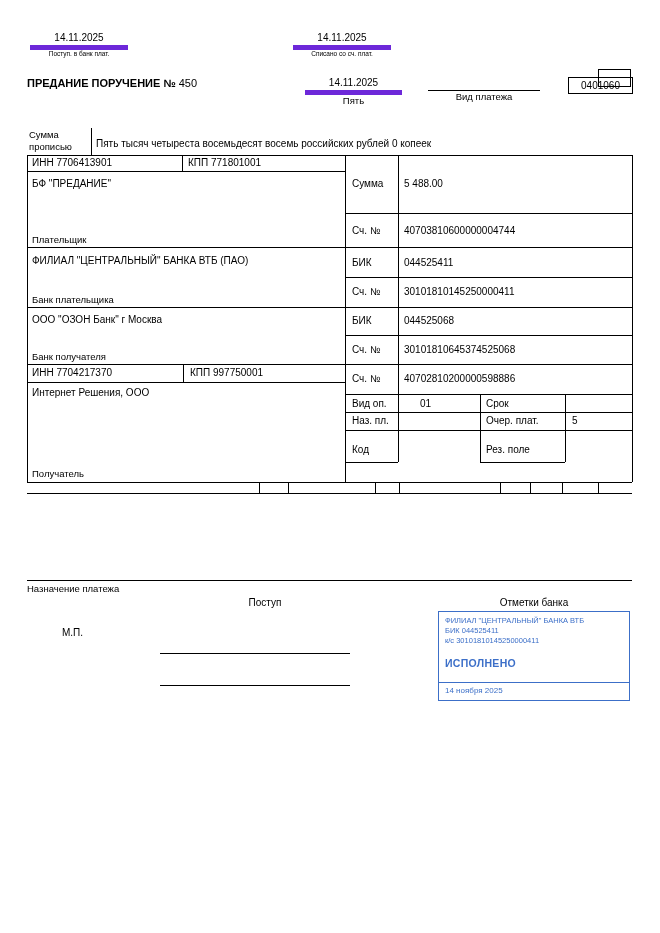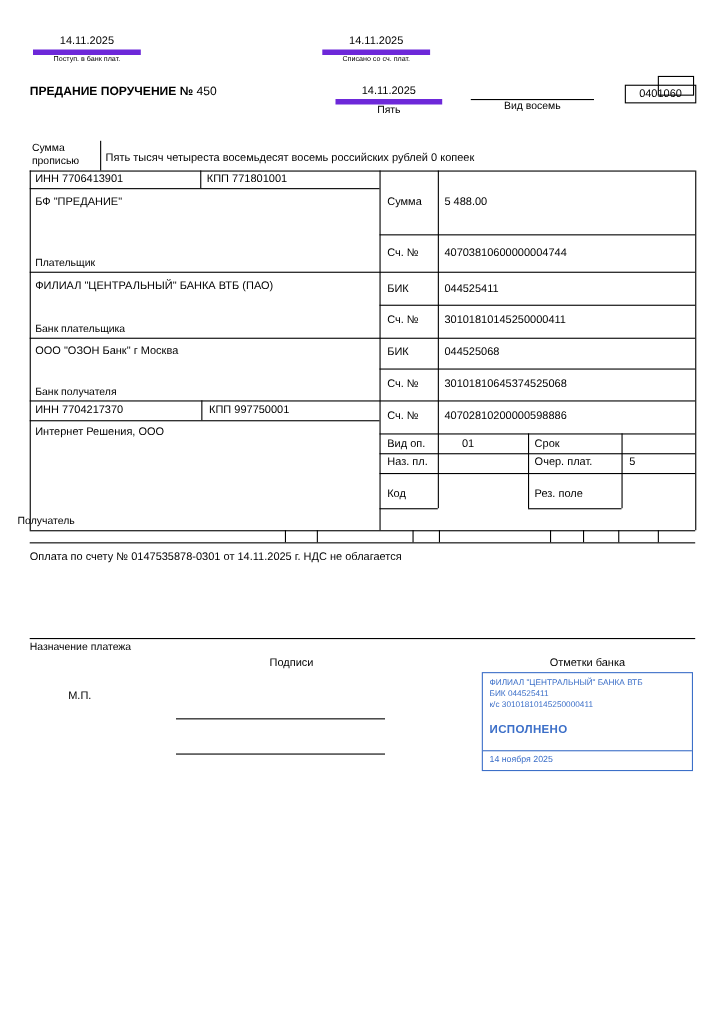--- a/index.html
+++ b/index.html
@@ -43,21 +43,21 @@
   <div class="abs title" style="left:27px;top:77px;">
     <span>ПРЕДАНИЕ ПОРУЧЕНИЕ №</span>
     <span class="title-num">450</span>
   </div>
   <div class="abs" style="left:305px;top:76px;width:97px;">
     <div class="date-u">14.11.2025</div>
     <div class="lbl ctr">Пять</div>
   </div>
   <div class="abs" style="left:428px;top:76px;width:112px;">
     <div style="height:14px;border-bottom:1px solid #000;"></div>
-    <div class="lbl ctr">Вид восемь</div>
+    <div class="lbl ctr">Вид платежа</div>
   </div>
   <div class="box" style="left:598px;top:69px;width:33px;height:18px;"></div>
 
   <div class="abs lbl wrap" style="left:29px;top:129px;width:58px;">Сумма прописью</div>
   <div class="abs txt" style="left:96px;top:137px;">Пять тысяч четыреста восемьдесят восемь российских рублей 0 копеек</div>
 
   <div class="hline" style="left:27px;top:155px;width:605px;"></div>
   <div class="hline" style="left:27px;top:171px;width:318px;"></div>
   <div class="hline" style="left:345px;top:213px;width:287px;"></div>
   <div class="hline" style="left:27px;top:247px;width:605px;"></div>
@@ -100,21 +100,21 @@
 
   <div class="abs txt" style="left:32px;top:254px;">ФИЛИАЛ "ЦЕНТРАЛЬНЫЙ" БАНКА ВТБ (ПАО)</div>
   <div class="abs lbl" style="left:32px;top:294px;">Банк плательщика</div>
 
   <div class="abs txt" style="left:32px;top:313px;">ООО "ОЗОН Банк" г Москва</div>
   <div class="abs lbl" style="left:32px;top:351px;">Банк получателя</div>
 
   <div class="abs txt" style="left:32px;top:366px;">ИНН 7704217370</div>
   <div class="abs txt" style="left:190px;top:366px;">КПП 997750001</div>
   <div class="abs txt" style="left:32px;top:386px;">Интернет Решения, ООО</div>
-  <div class="abs lbl" style="left:16px;top:468px;">Получатель</div>
+  <div class="abs lbl" style="left:32px;top:468px;">Получатель</div>
 
   <div class="abs txt" style="left:352px;top:177px;">Сумма</div>
   <div class="abs txt" style="left:404px;top:177px;">5 488.00</div>
 
   <div class="abs txt" style="left:352px;top:224px;">Сч. №</div>
   <div class="abs txt" style="left:404px;top:224px;">40703810600000004744</div>
 
   <div class="abs txt" style="left:352px;top:256px;">БИК</div>
   <div class="abs txt" style="left:404px;top:256px;text-align:right;">044525411</div>
 
@@ -134,25 +134,24 @@
   <div class="abs txt" style="left:404px;top:397px;margin-left:16px;">01</div>
   <div class="abs txt" style="left:486px;top:397px;">Срок</div>
 
   <div class="abs txt" style="left:352px;top:414px;">Наз. пл.</div>
   <div class="abs txt" style="left:486px;top:414px;">Очер. плат.</div>
   <div class="abs txt" style="left:572px;top:414px;">5</div>
 
   <div class="abs txt" style="left:352px;top:443px;">Код</div>
   <div class="abs txt" style="left:486px;top:443px;">Рез. поле</div>
 
-  <div class="abs txt" style="left:27px;top:500px;">Оплата по счету № 0147535878-0301 от 14.11.2025 г. НДС не облагается</div>
   <div class="hline" style="left:27px;top:580px;width:605px;"></div>
   <div class="abs lbl" style="left:27px;top:583px;">Назначение платежа</div>
 
-  <div class="abs txt ctr" style="left:185px;top:596px;width:160px;">Подписи</div>
+  <div class="abs txt ctr" style="left:185px;top:596px;width:160px;">Поступ</div>
   <div class="abs txt ctr" style="left:438px;top:596px;width:192px;">Отметки банка</div>
   <div class="abs txt" style="left:62px;top:626px;">М.П.</div>
   <div class="hline" style="left:160px;top:653px;width:190px;"></div>
   <div class="hline" style="left:160px;top:685px;width:190px;"></div>
 
   <div class="stamp" style="left:438px;top:611px;width:192px;height:90px;">
     <div class="stamp-sm">ФИЛИАЛ "ЦЕНТРАЛЬНЫЙ" БАНКА ВТБ</div>
     <div class="stamp-sm">БИК 044525411</div>
     <div class="stamp-sm">к/с 30101810145250000411</div>
     <div class="stamp-status">ИСПОЛНЕНО</div>

